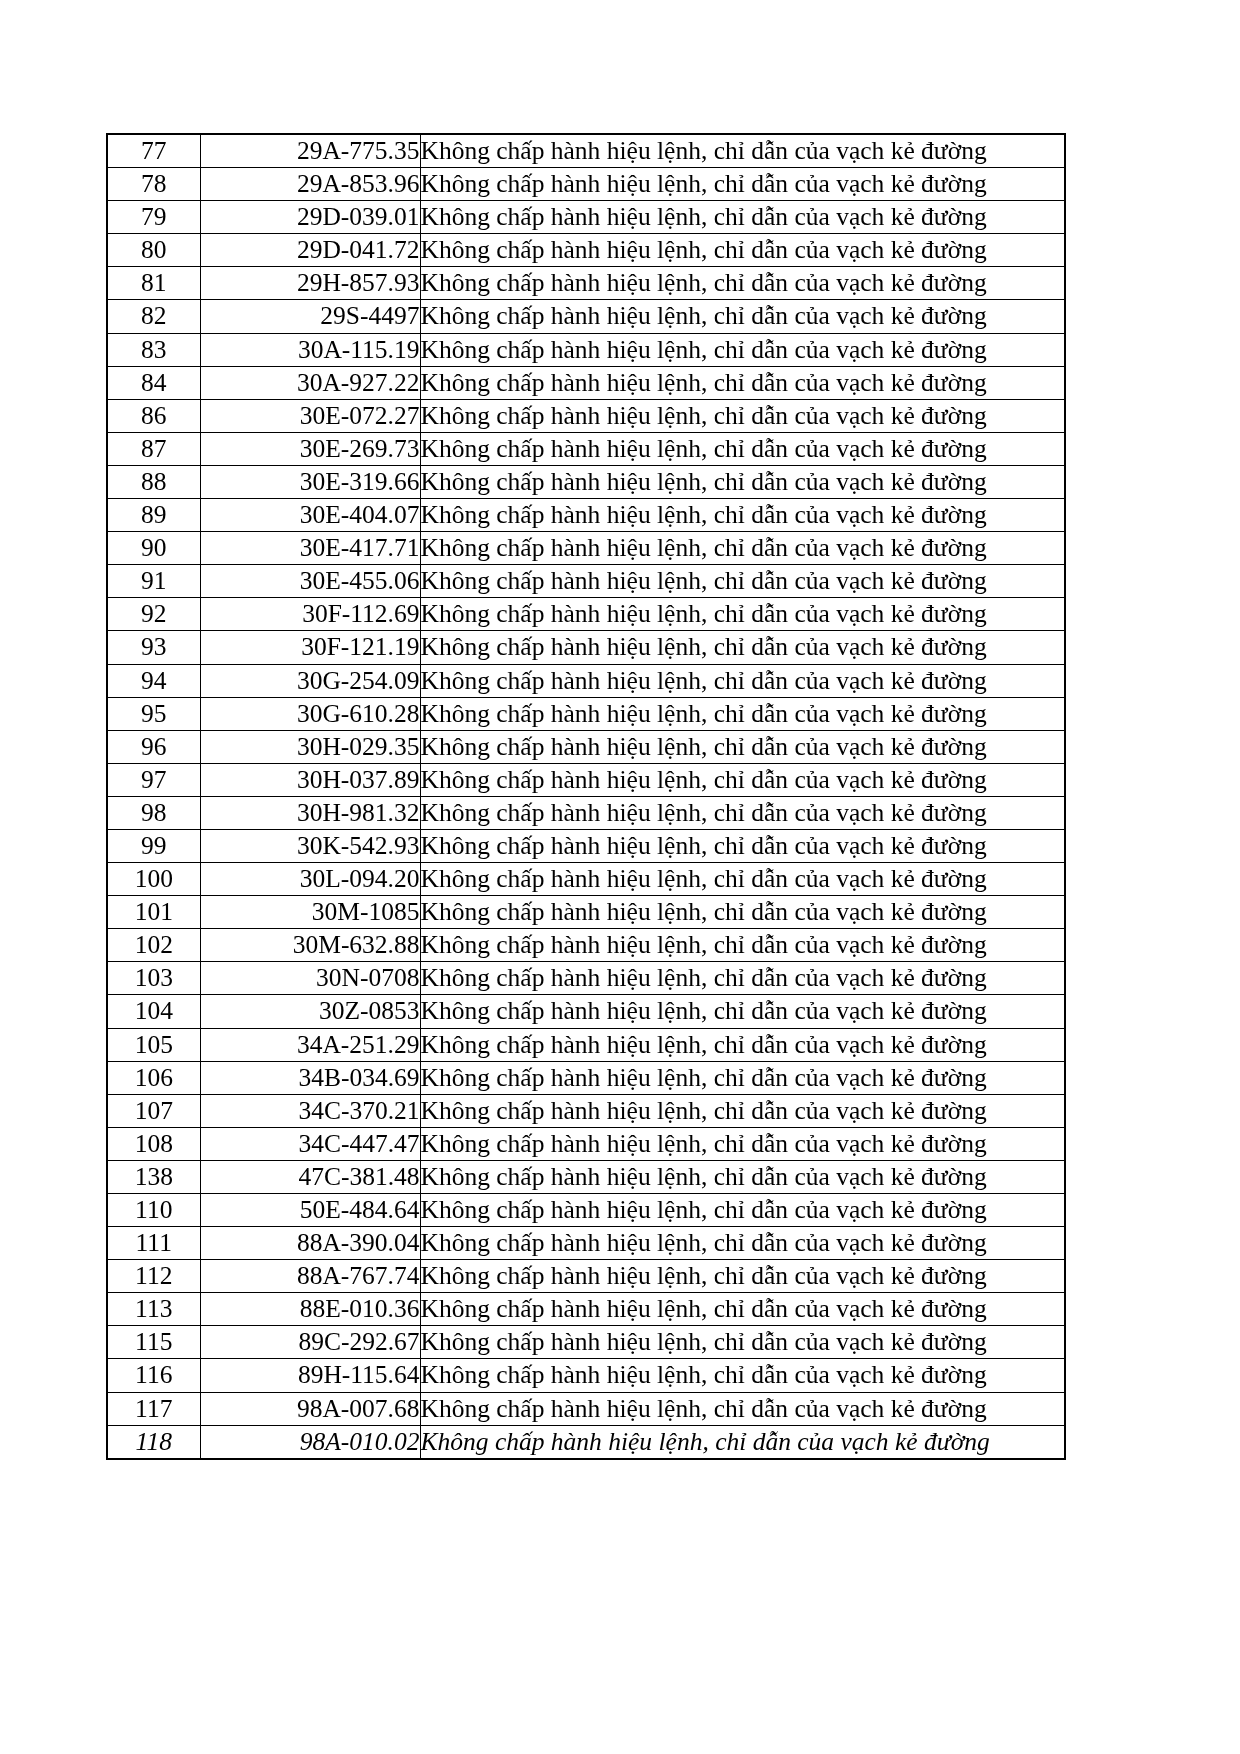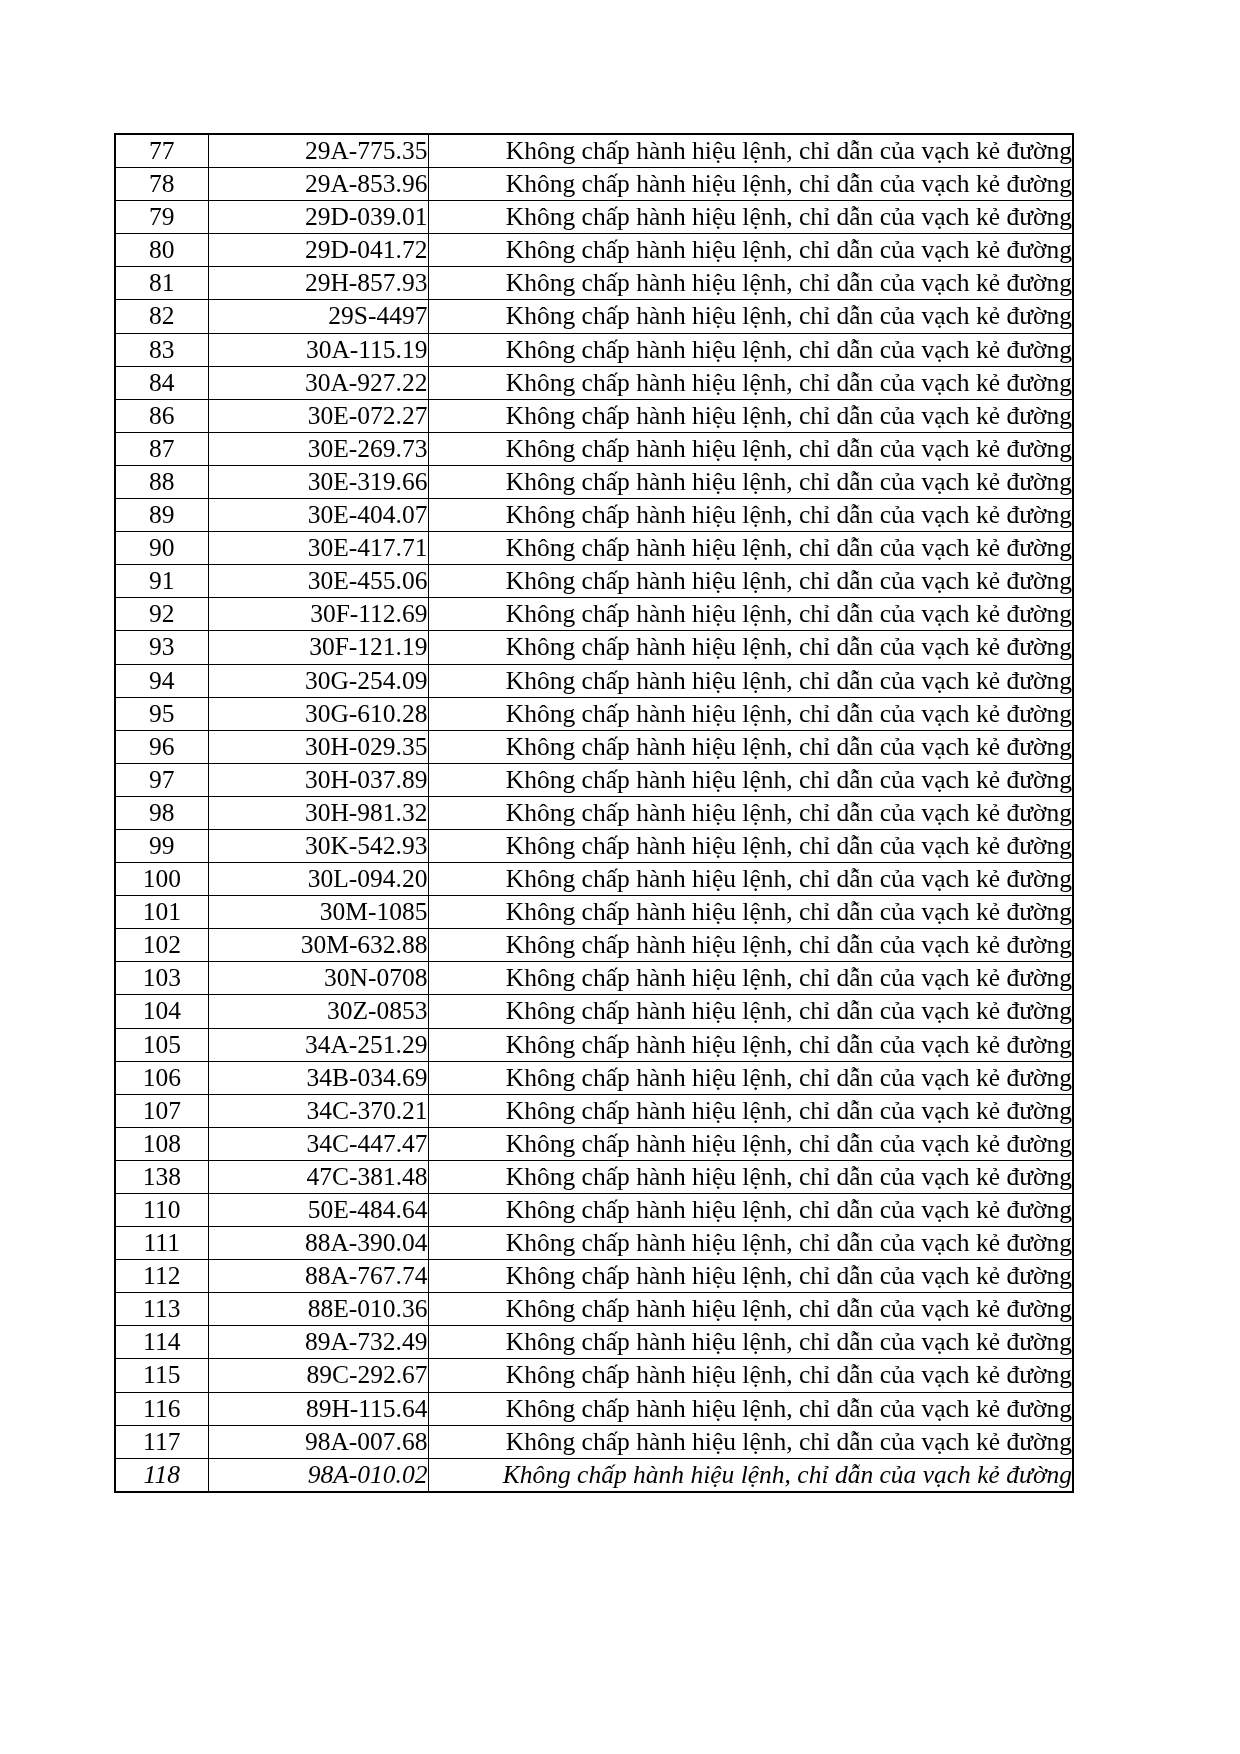--- a/index.html
+++ b/index.html
@@ -17,21 +17,21 @@
   }
   .page {
     position: relative;
     width: 1240px;
     height: 1754px;
     background: #ffffff;
     box-sizing: border-box;
   }
   .table-wrap {
     position: absolute;
-    left: 114px;
+    left: 106px;
     top: 133px;
     width: 958px;
   }
   table.violations {
     border-collapse: collapse;
     table-layout: fixed;
     width: 958px;
     border: 2px solid #000000;
   }
   table.violations col.col-stt    { width: 93px;  }
@@ -54,21 +54,21 @@
   td.cell-stt {
     text-align: center;
     border-right-width: 2px;
   }
   td.cell-plate {
     text-align: right;
     border-left-width: 2px;
     border-right-width: 2px;
   }
   td.cell-behaviour {
-    text-align: right;
+    text-align: left;
     border-left-width: 2px;
     padding-left: 6px;
     padding-right: 6px;
   }
   table.violations tr:first-child td { border-top-width: 2px; }
   table.violations tr:last-child  td { border-bottom-width: 2px; font-style: italic; }
 </style>
 </head>
 <body>
 
@@ -255,25 +255,20 @@
             <td class="cell-stt">112</td>
             <td class="cell-plate">88A-767.74</td>
             <td class="cell-behaviour">Không chấp hành hiệu lệnh, chỉ dẫn của vạch kẻ đường</td>
           </tr>
           <tr>
             <td class="cell-stt">113</td>
             <td class="cell-plate">88E-010.36</td>
             <td class="cell-behaviour">Không chấp hành hiệu lệnh, chỉ dẫn của vạch kẻ đường</td>
           </tr>
           <tr>
-            <td class="cell-stt">114</td>
-            <td class="cell-plate">89A-732.49</td>
-            <td class="cell-behaviour">Không chấp hành hiệu lệnh, chỉ dẫn của vạch kẻ đường</td>
-          </tr>
-          <tr>
             <td class="cell-stt">115</td>
             <td class="cell-plate">89C-292.67</td>
             <td class="cell-behaviour">Không chấp hành hiệu lệnh, chỉ dẫn của vạch kẻ đường</td>
           </tr>
           <tr>
             <td class="cell-stt">116</td>
             <td class="cell-plate">89H-115.64</td>
             <td class="cell-behaviour">Không chấp hành hiệu lệnh, chỉ dẫn của vạch kẻ đường</td>
           </tr>
           <tr>

